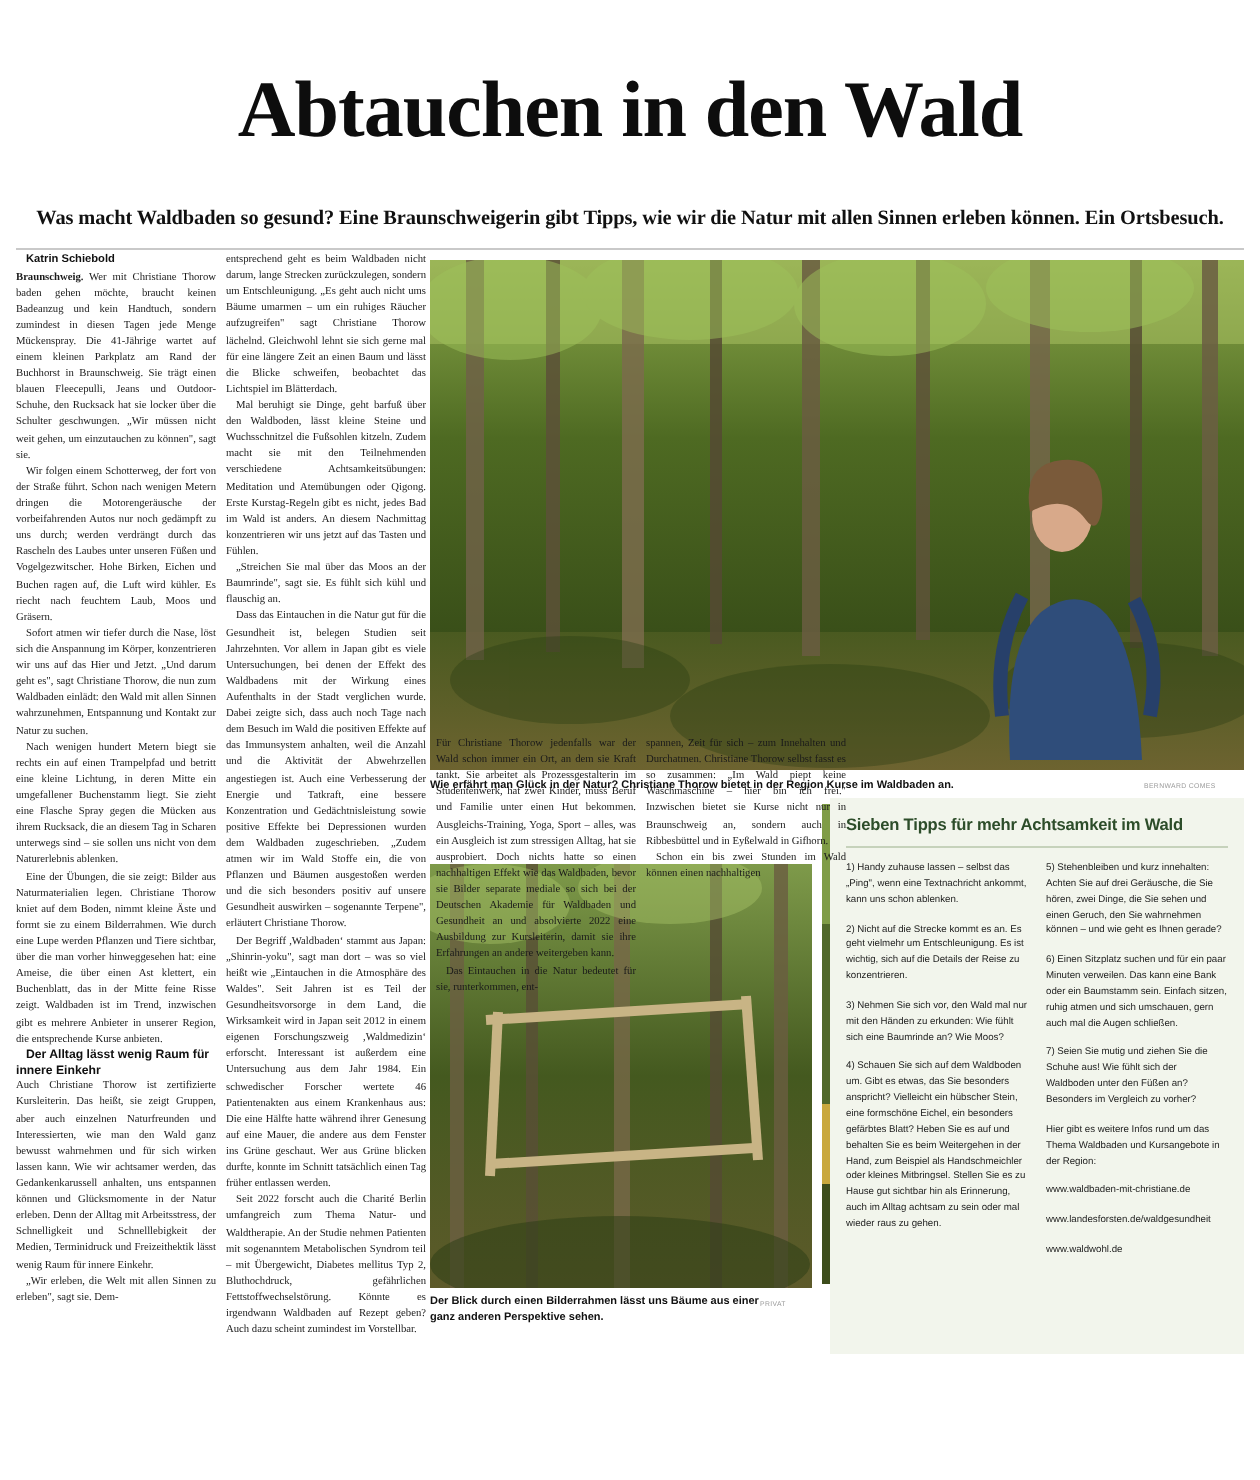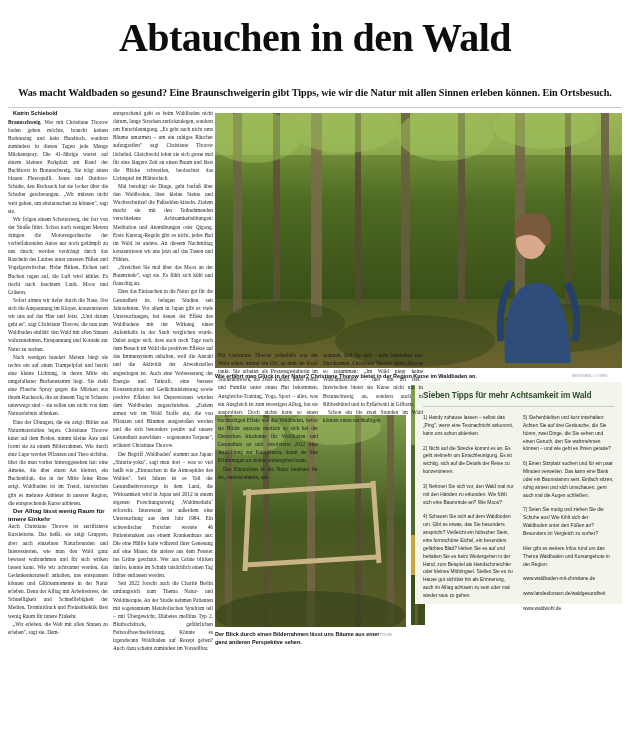--- a/index.html
+++ b/index.html
@@ -12,21 +12,21 @@
   .page { position: relative; width: 630px; height: 740px; padding: 0; }
 
   
   .headline {
     text-align: center;
     font-family: "Liberation Serif", serif;
     font-weight: 700;
     font-size: 40px;
     letter-spacing: -0.5px;
     color: #0d0d0d;
-    margin-top: 17px;
+    margin-top: 34px;
     line-height: 1.05;
   }
   .subhead {
     text-align: center;
     font-family: "Liberation Serif", serif;
     font-weight: 700;
     font-size: 10.2px;
     color: #111;
     margin-top: 28px;
     letter-spacing: -0.05px;
@@ -114,21 +114,21 @@
     color: #9a9a9a;
     letter-spacing: 0.2px;
     text-transform: uppercase;
   }
   #credit-main { left: 572px; top: 357px; }
   #credit-second { left: 380px; top: 616px; }
 
   
   .tipsbox {
     position: absolute;
-    left: 415px; top: 365px; width: 207px; height: 222px;
+    left: 415px; top: 365px; width: 207px; height: 278px;
     background: #f2f5ec;
     padding: 8px 8px 6px 8px;
   }
   .tips-title {
     font-family: "Liberation Sans", sans-serif;
     font-weight: 700;
     font-size: 8.3px;
     color: #2d4d2a;
     letter-spacing: -0.1px;
   }

